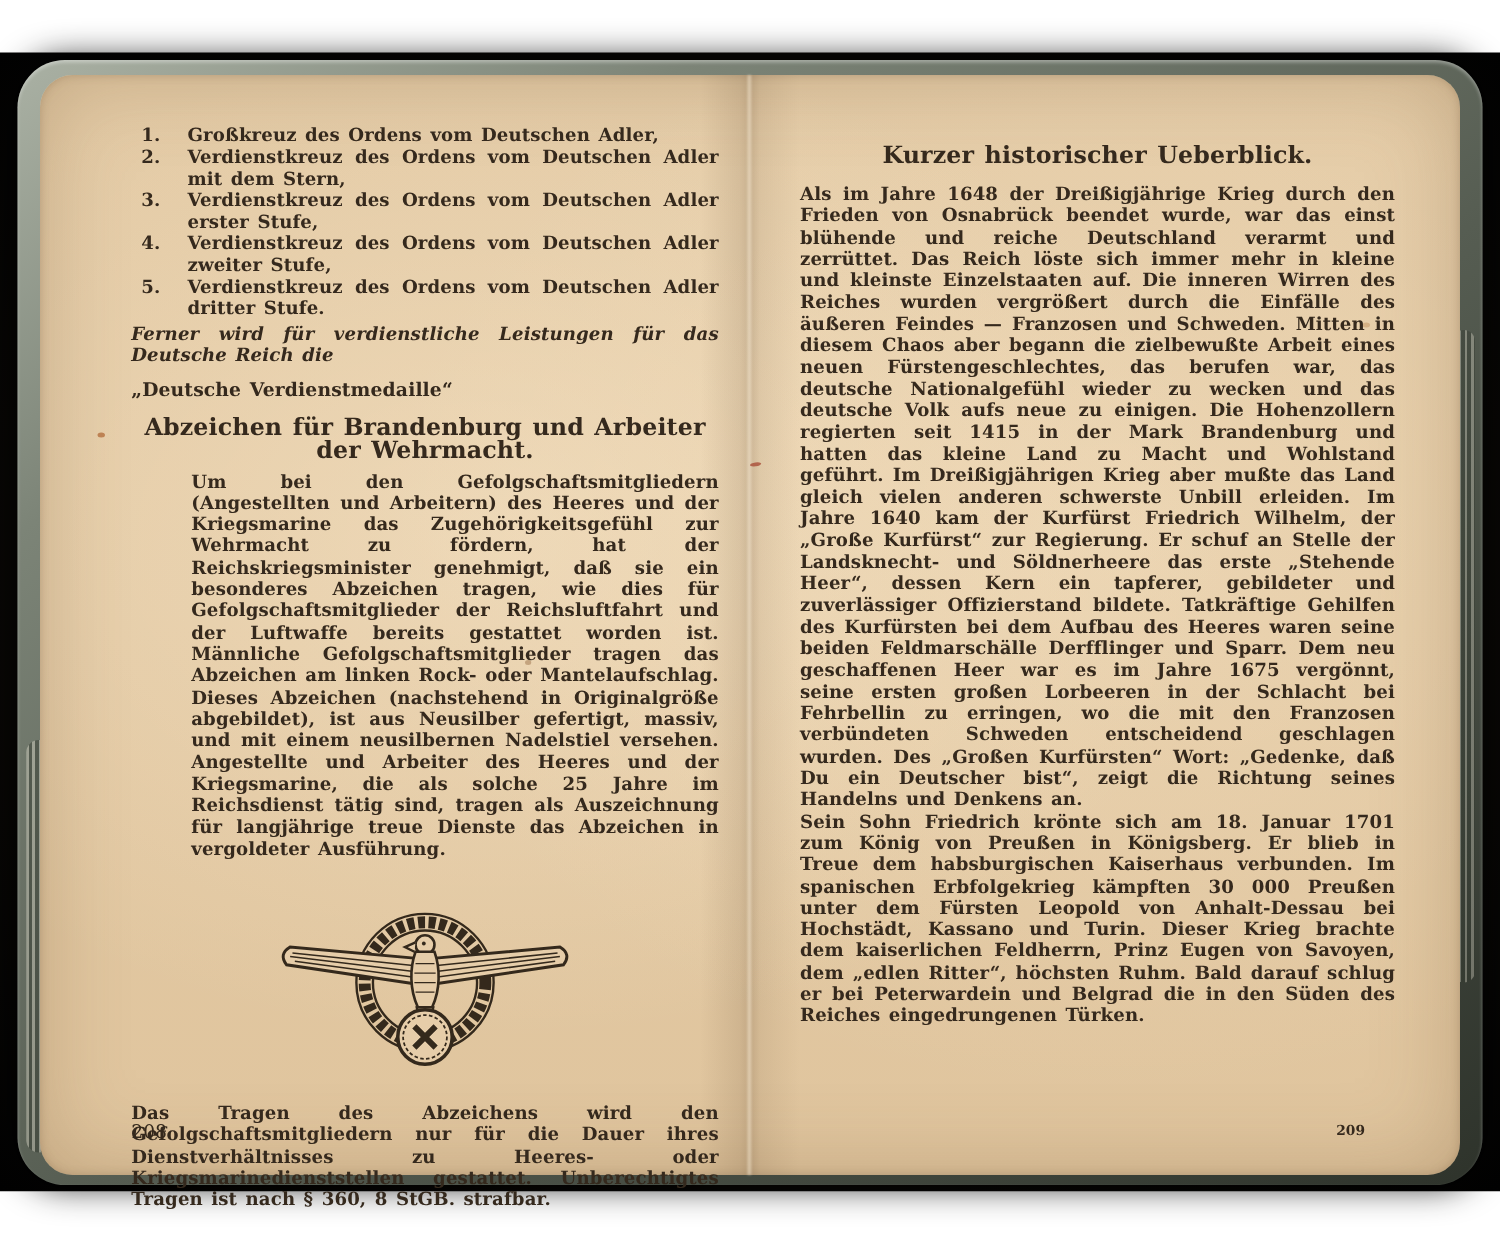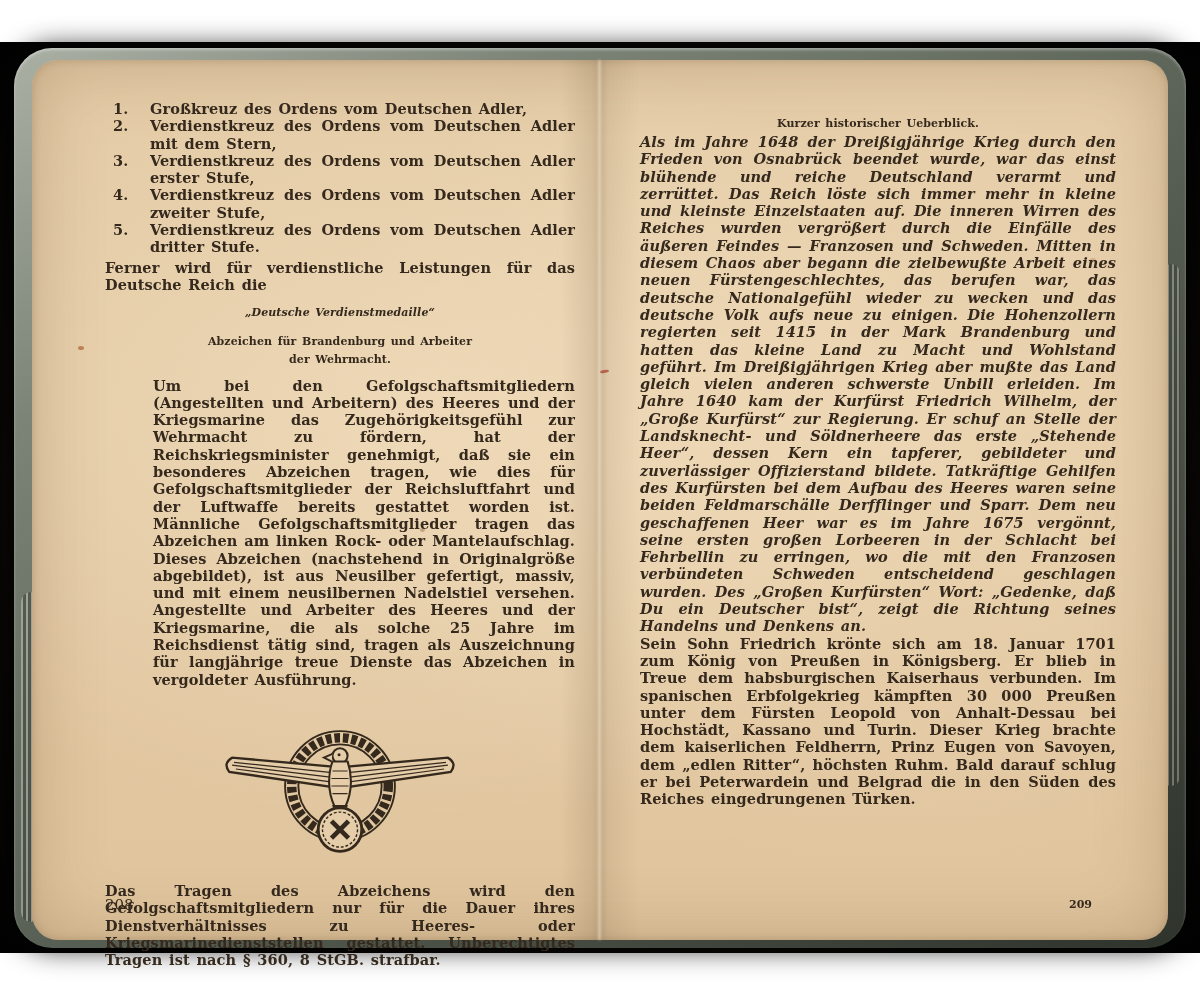--- a/index.html
+++ b/index.html
@@ -39,24 +39,24 @@
   .page-content{position:absolute;font-size:14.5px;line-height:17.3px;font-weight:bold;
                 letter-spacing:.1px;word-spacing:1.6px;}
   .left-content{left:73px;top:40px;width:470px;}
   .right-content{left:608px;top:44px;width:476px;}
 
   .honors{margin:0;padding:0;list-style:none;}
   .honor-item{display:flex;}
   .honor-num{width:45px;flex:0 0 45px;padding-left:8px;box-sizing:border-box;}
   .honor-text{flex:1;text-align:justify;}
   .para{text-align:justify;margin:0;}
-  .mt3{margin-top:3px;} .mt8{margin-top:8px;margin-left:48px;} .mt14{margin-top:0;font-style:italic;}
-  .center-line{text-align:center;margin:11px 0 0 0;font-size:11px;font-style:italic;}
+  .mt3{margin-top:3px;font-style:italic;} .mt8{margin-top:8px;margin-left:48px;} .mt14{margin-top:14px;}
+  .center-line{margin:11px 0 0 0;font-size:15px;}
   .plain-line{margin:6px 0 0 0;}
-  .subhead{text-align:center;margin:11px 0 0 0;font-size:11px;line-height:18px;}
+  .subhead{text-align:center;margin:11px 0 0 0;font-size:19px;line-height:18px;}
   .chapter-head{text-align:center;margin:0;font-size:15.5px;line-height:20px;}
   .emblem-wrap{margin:28px auto 0 auto;width:250px;height:142px;}
   .closing{margin-top:24px;}
   .pagenum-left{position:absolute;left:73px;top:836px;font-size:15px;font-weight:normal;}
   .pagenum-right{position:absolute;left:608px;top:838px;width:452px;text-align:right;
                  font-size:11px;font-weight:bold;}
 </style>
 </head>
 <body>
 

